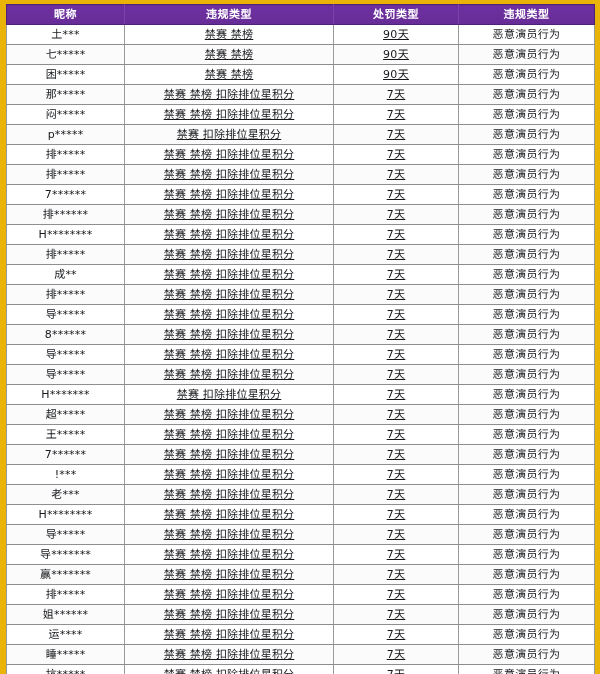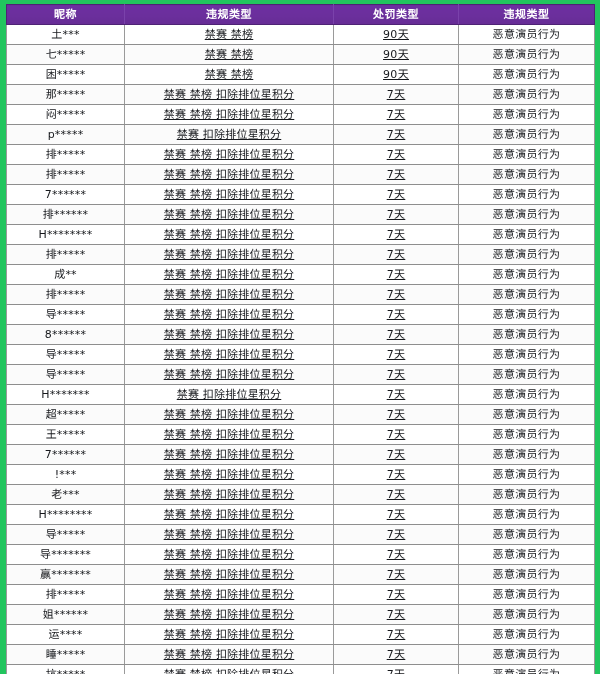--- a/index.html
+++ b/index.html
@@ -14,21 +14,21 @@
     overflow: hidden;
     font-family: "DejaVu Sans", "Liberation Sans", sans-serif;
     position: relative;
   }
   #sheet {
     position: absolute;
     left: 0;
     top: 0;
     width: 600px;
     height: 674px;
-    background: #22c55e;
+    background: #eab308;
   }
   table.punish-table {
     border-collapse: collapse;
     table-layout: fixed;
     width: 588px;
     margin: 4px 6px 0 6px;
     background: #ffffff;
   }
   table.punish-table col.c-nick  { width: 118px; }
   table.punish-table col.c-type  { width: 209px; }

